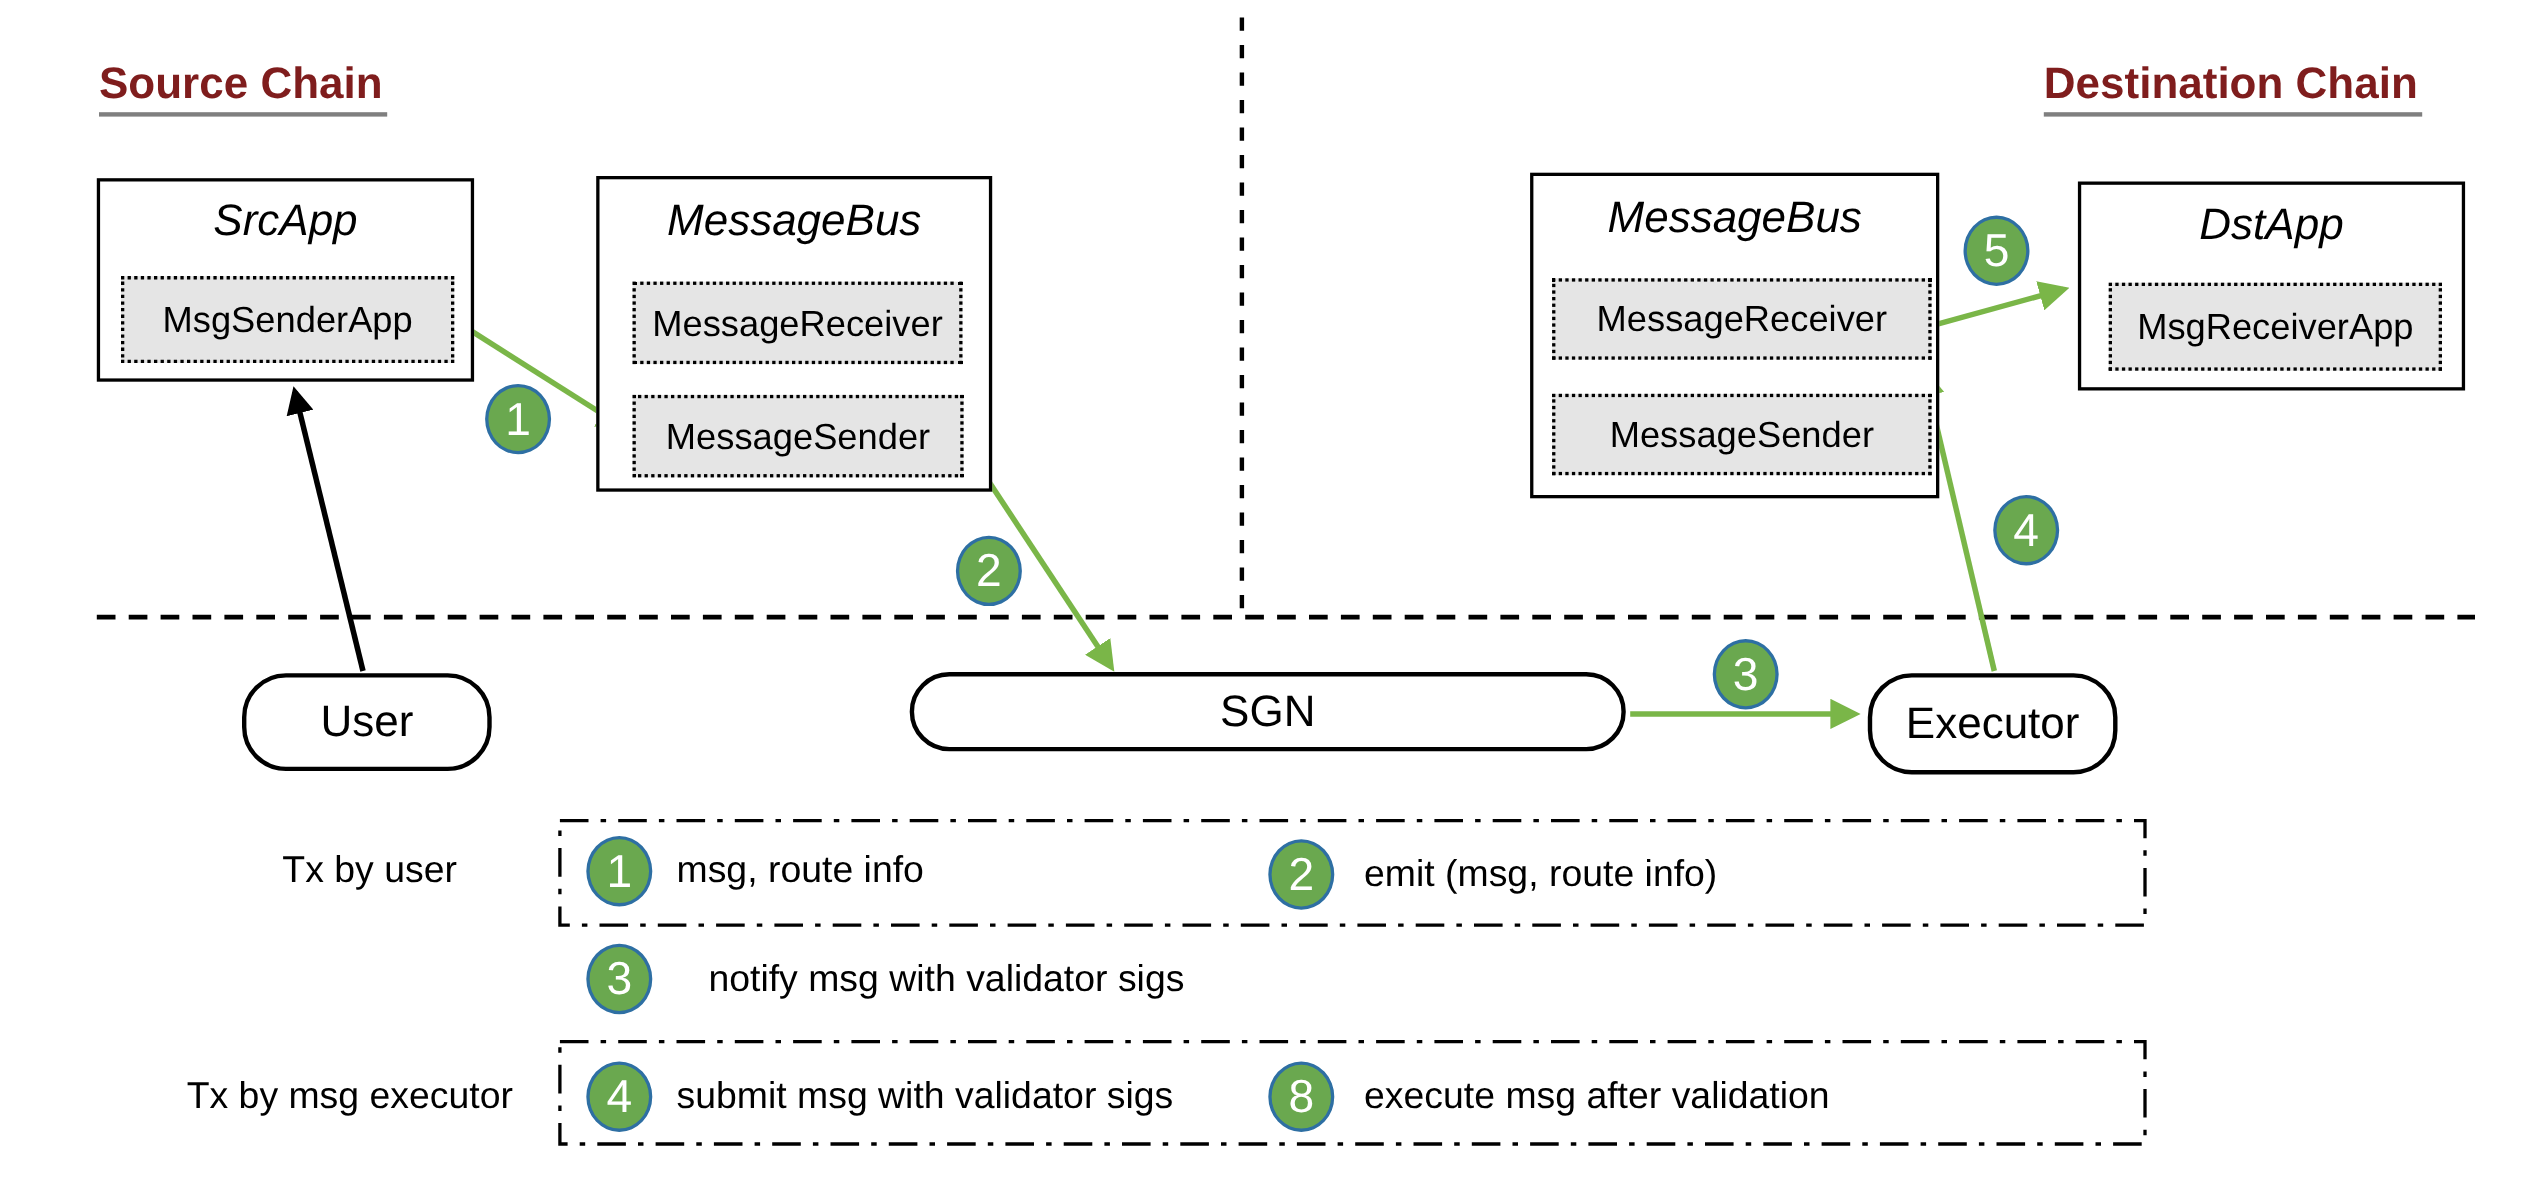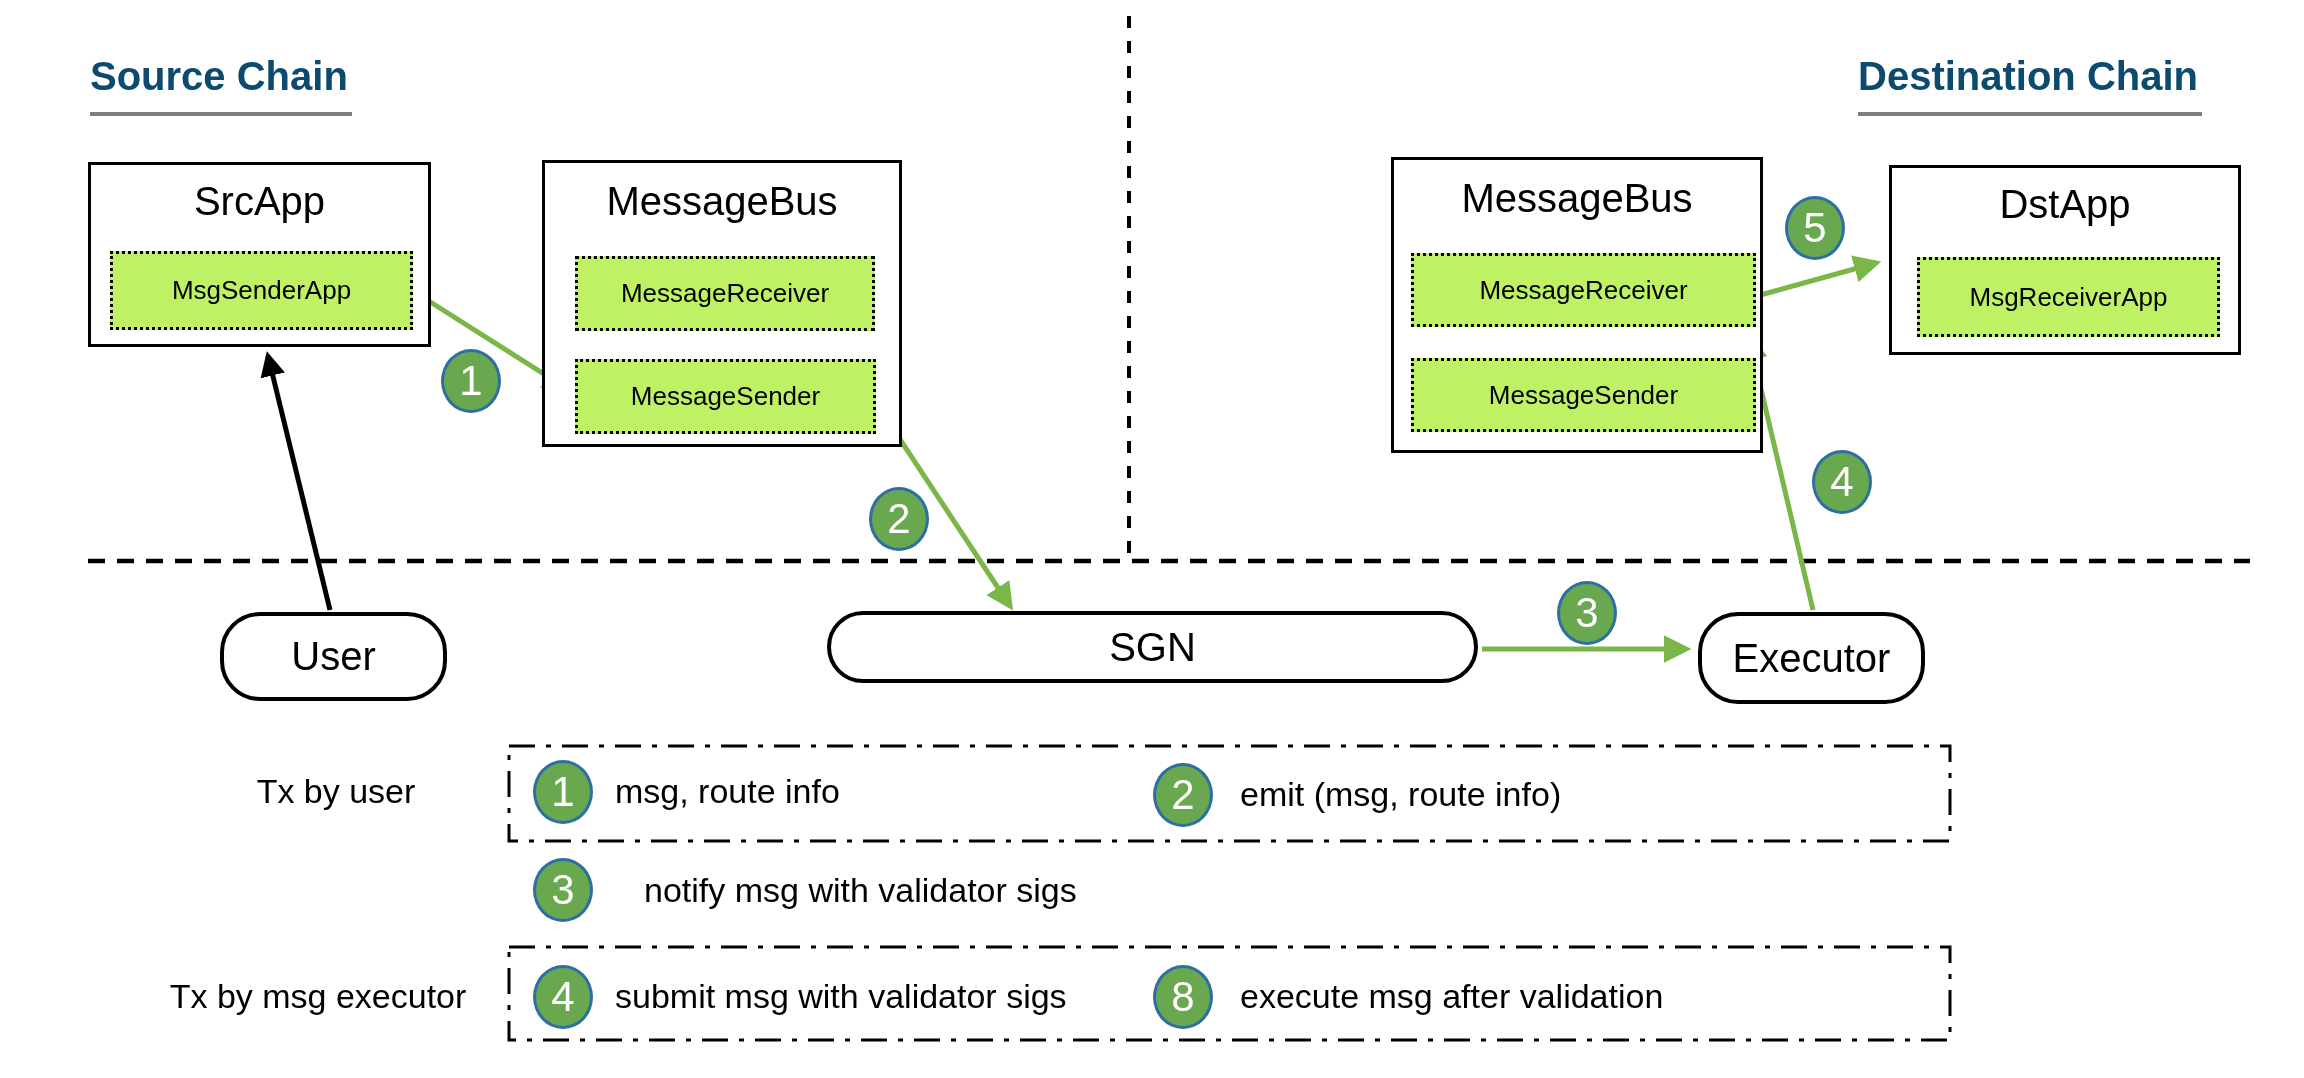--- a/index.html
+++ b/index.html
@@ -1,26 +1,26 @@
 <!DOCTYPE html>
 <html><head>
 <meta charset="utf-8">
 <style>
   html,body{margin:0;padding:0;background:#ffffff;}
   .canvas{position:relative;width:2304px;height:1078px;background:#ffffff;overflow:hidden;
           font-family:"Liberation Sans",sans-serif;color:#000;}
   .overlay{position:absolute;left:0;top:0;width:2304px;height:1078px;pointer-events:none;}
 
-  .heading{position:absolute;font-size:40px;font-weight:700;color:#0c4a6e;
-           border-bottom:4px solid #7f7f7f;padding:0 4px 13px 0;white-space:nowrap;}
+  .heading{position:absolute;font-size:40px;font-weight:700;color:#7f1d1d;
+           border-bottom:4px solid #7f7f7f;padding:0 4px 3px 0;white-space:nowrap;}
 
   .box{position:absolute;background:#fff;border:3px solid #000;box-sizing:border-box;}
-  .box-title{position:absolute;left:0;width:100%;text-align:center;font-size:40px;white-space:nowrap;}
-  .dotted{position:absolute;border:3px dotted #000;box-sizing:border-box;background:#bef264;
-          display:flex;align-items:center;justify-content:center;font-size:26px;white-space:nowrap;text-align:right;}
+  .box-title{position:absolute;left:0;width:100%;text-align:center;font-size:40px;white-space:nowrap;font-style:italic;}
+  .dotted{position:absolute;border:3px dotted #000;box-sizing:border-box;background:#e5e5e5;
+          display:flex;align-items:center;justify-content:center;font-size:33px;white-space:nowrap;text-align:right;}
 
   .pill{position:absolute;background:#fff;border:4px solid #000;border-radius:40px;box-sizing:border-box;
         display:flex;align-items:center;justify-content:center;font-size:40px;white-space:nowrap;}
 
   .step-circle{position:absolute;width:60px;height:64px;border-radius:50%;
                background:#6aa84f;border:3px solid #2e6fa3;box-sizing:border-box;
                display:flex;align-items:center;justify-content:center;
                color:#fff;font-size:42px;line-height:1;}
 
   .legend-label{position:absolute;font-size:34px;text-align:center;white-space:nowrap;line-height:40px;}

